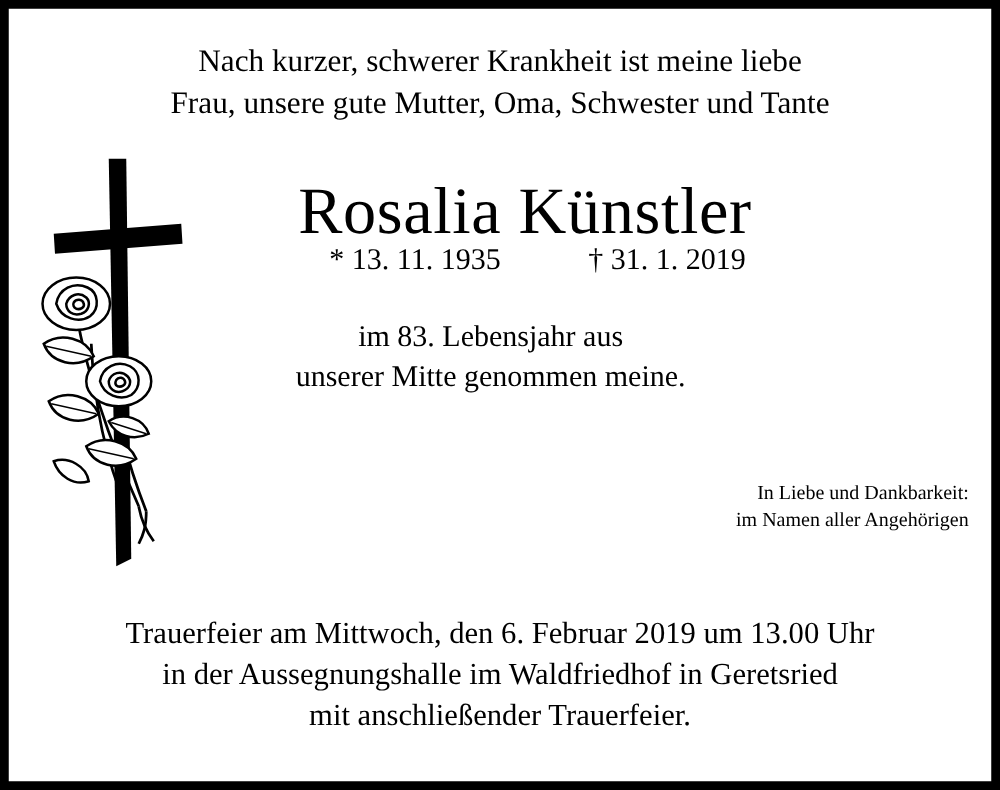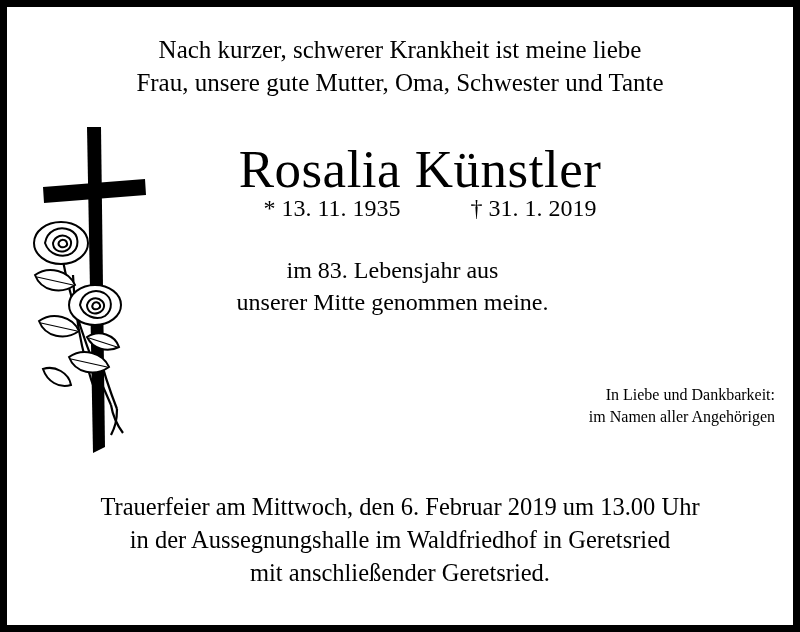--- a/index.html
+++ b/index.html
@@ -186,17 +186,17 @@
     </div>
 
     <div class="dedication">
       <div>In Liebe und Dankbarkeit:</div>
       <div>im Namen aller Angehörigen</div>
     </div>
 
     <div class="service">
       <div>Trauerfeier am Mittwoch, den 6. Februar 2019 um 13.00 Uhr</div>
       <div>in der Aussegnungshalle im Waldfriedhof in Geretsried</div>
-      <div>mit anschließender Geretsried.</div>
+      <div>mit anschließender Trauerfeier.</div>
     </div>
 
   </div>
 </div>
 
 </body></html>

